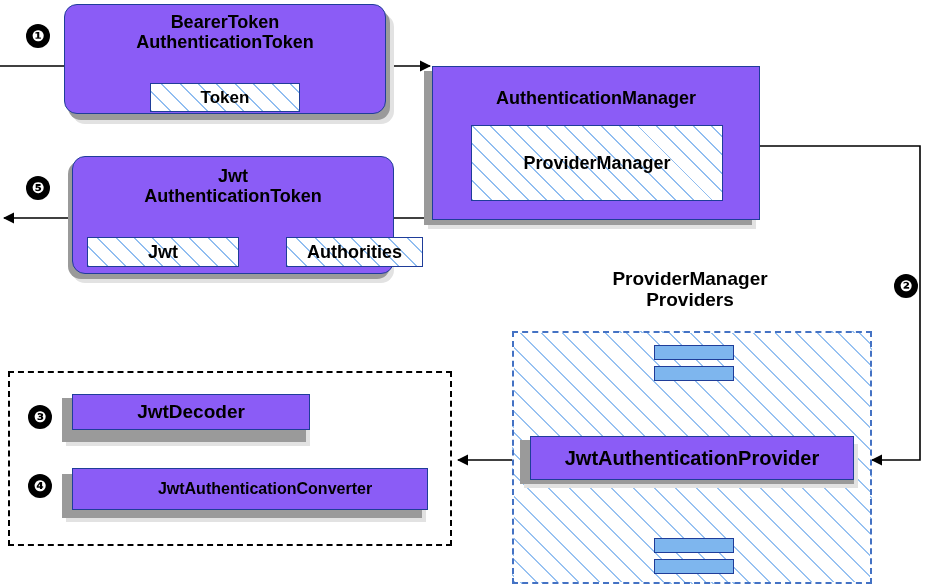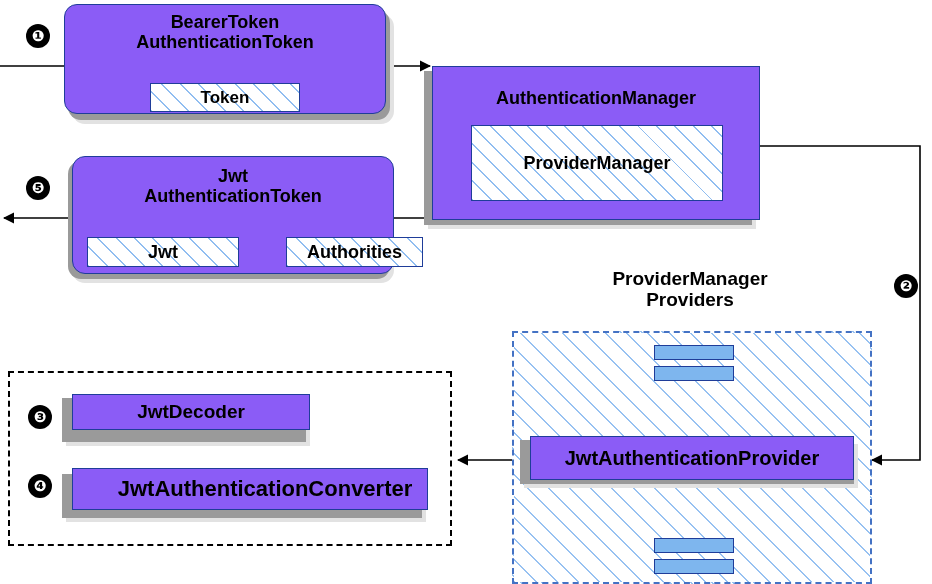--- a/index.html
+++ b/index.html
@@ -229,17 +229,17 @@
   <div class="dashed-black" style="left:8px; top:371px; width:444px; height:175px;"></div>
 
   <div class="shadow-b" style="left:66px; top:402px; width:244px; height:44px;"></div>
   <div class="shadow-a" style="left:62px; top:398px; width:244px; height:44px;"></div>
   <div class="node" style="left:72px; top:394px; width:238px; height:36px; justify-content:center; font-size:19px;">
     <div class="node-title">JwtDecoder</div>
   </div>
 
   <div class="shadow-b" style="left:66px; top:478px; width:360px; height:44px;"></div>
   <div class="shadow-a" style="left:62px; top:474px; width:360px; height:44px;"></div>
-  <div class="node" style="left:72px; top:468px; width:356px; height:42px; justify-content:center; font-size:22px;padding-left:30px;">
+  <div class="node" style="left:72px; top:468px; width:356px; height:42px; justify-content:center; font-size:16px;padding-left:30px;">
     <div class="node-title">JwtAuthenticationConverter</div>
   </div>
 
 </div>
 
 </body></html>

